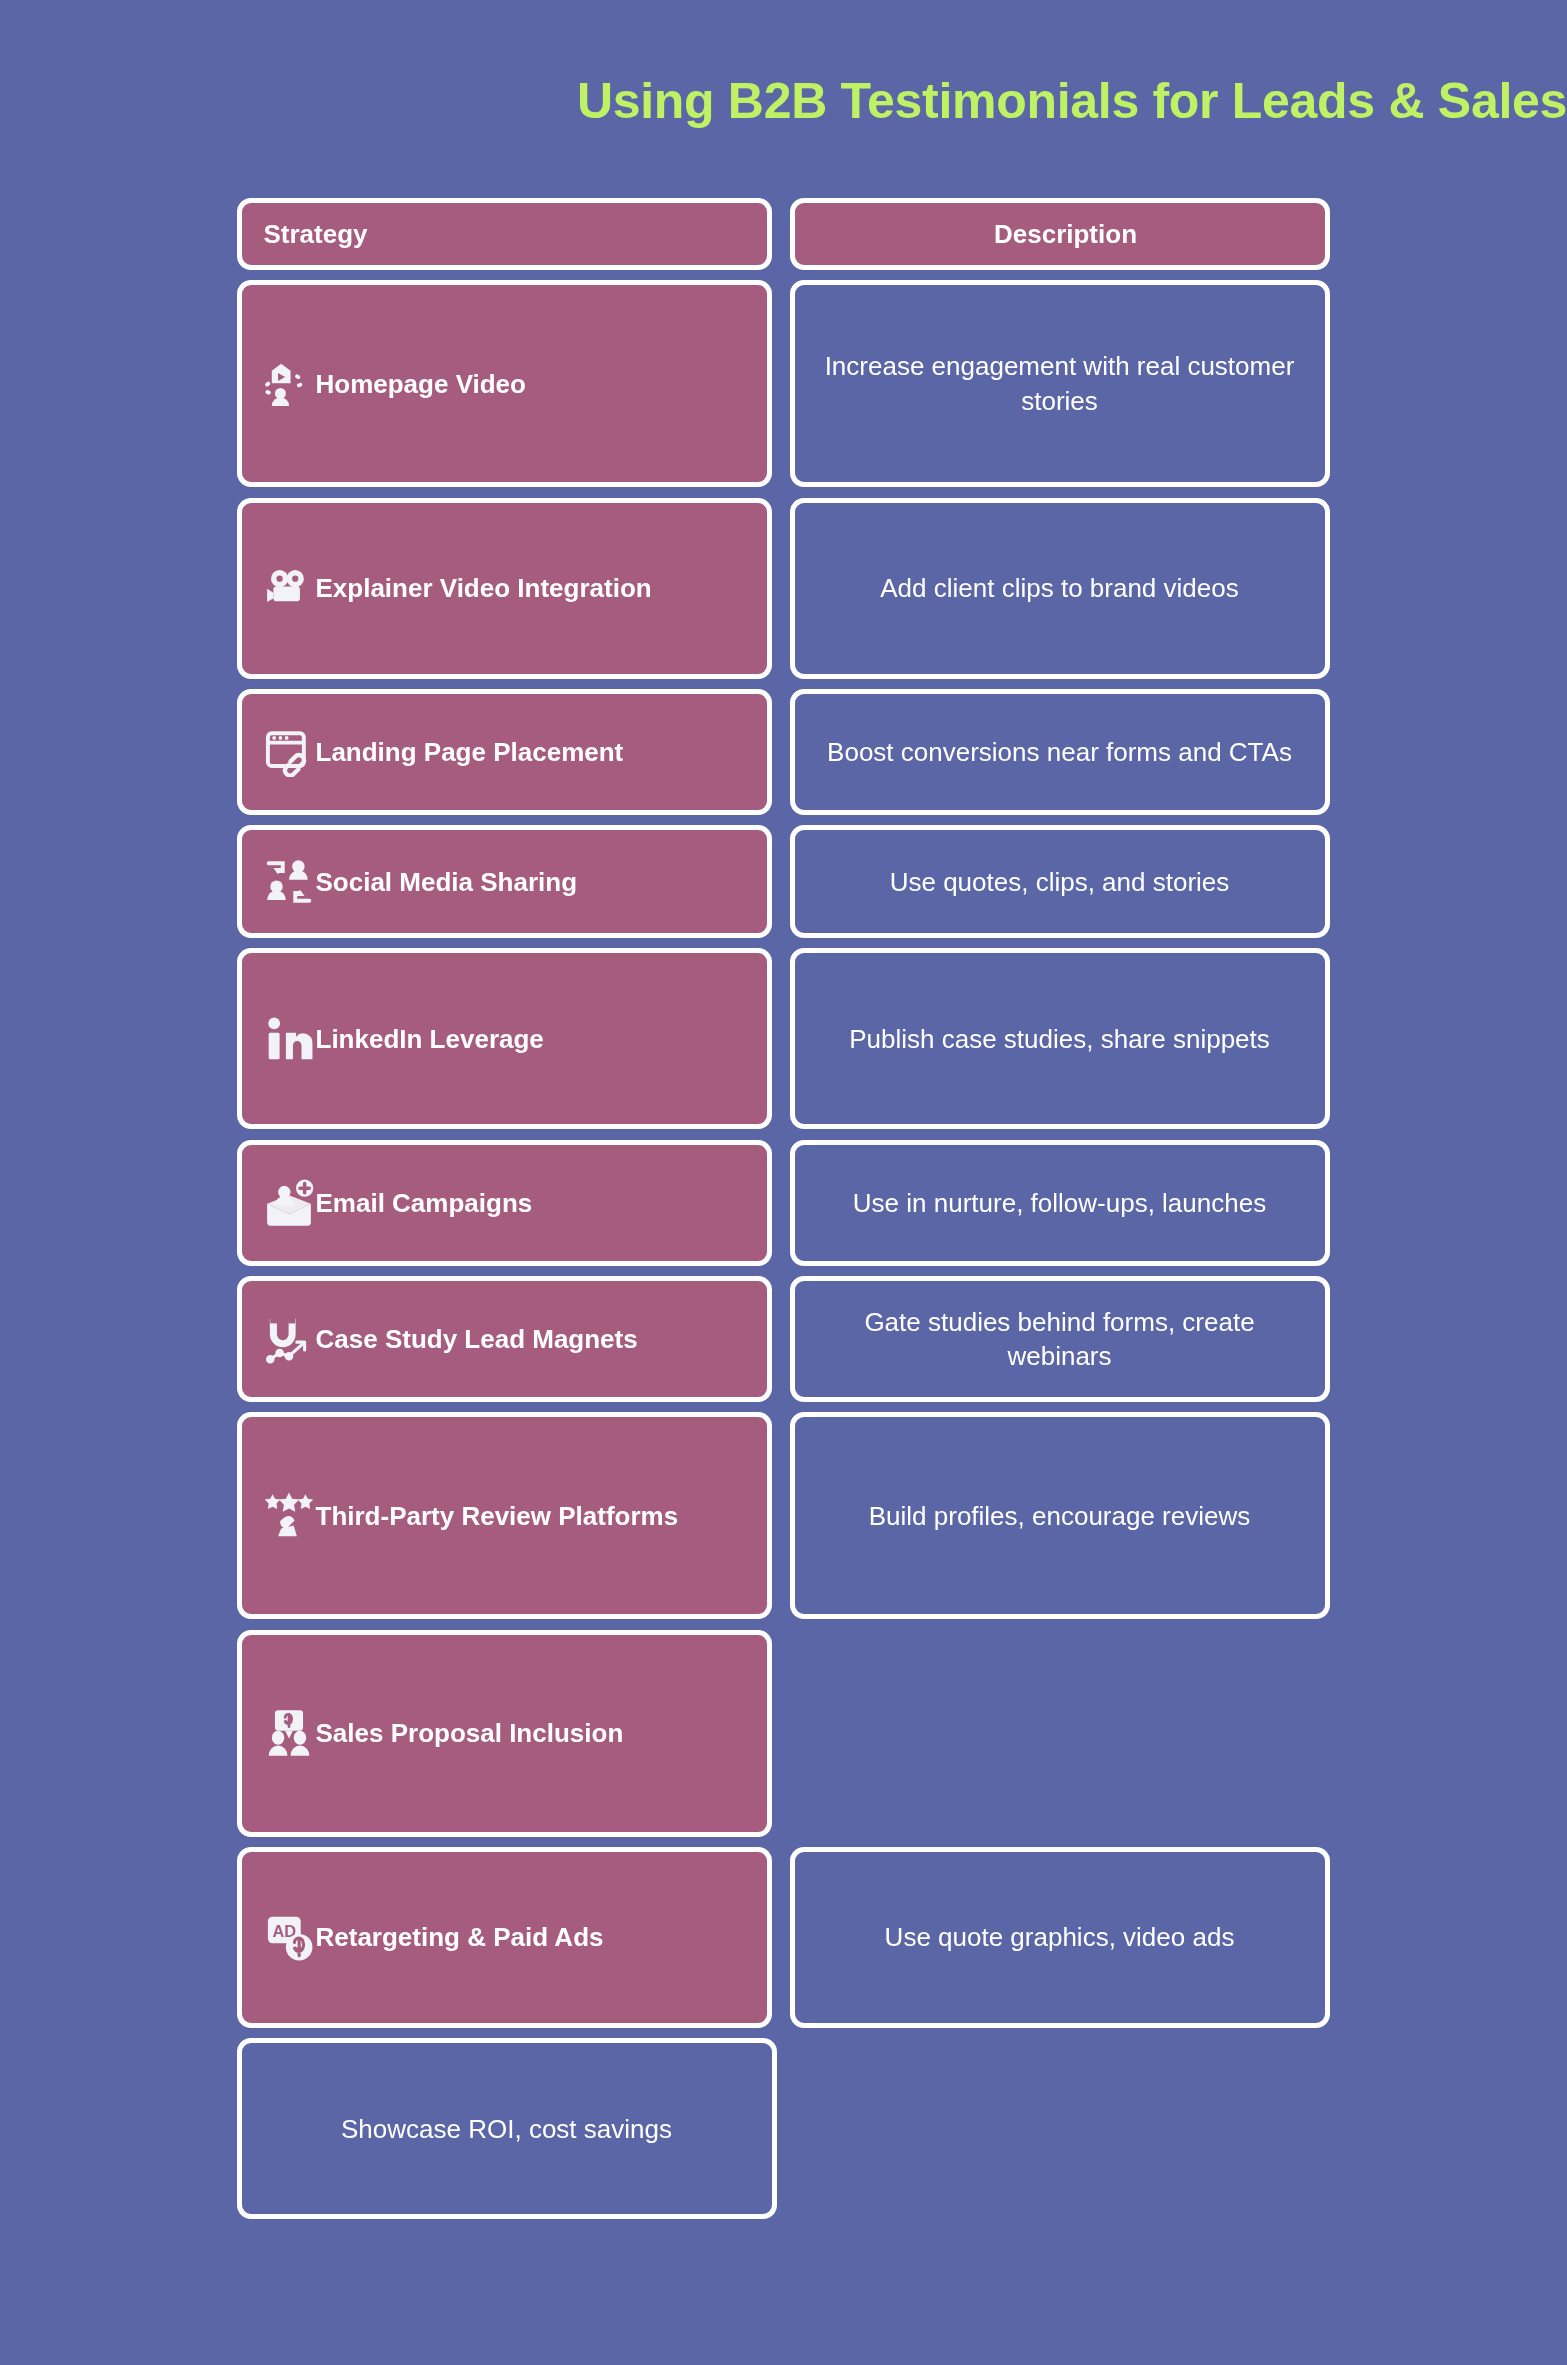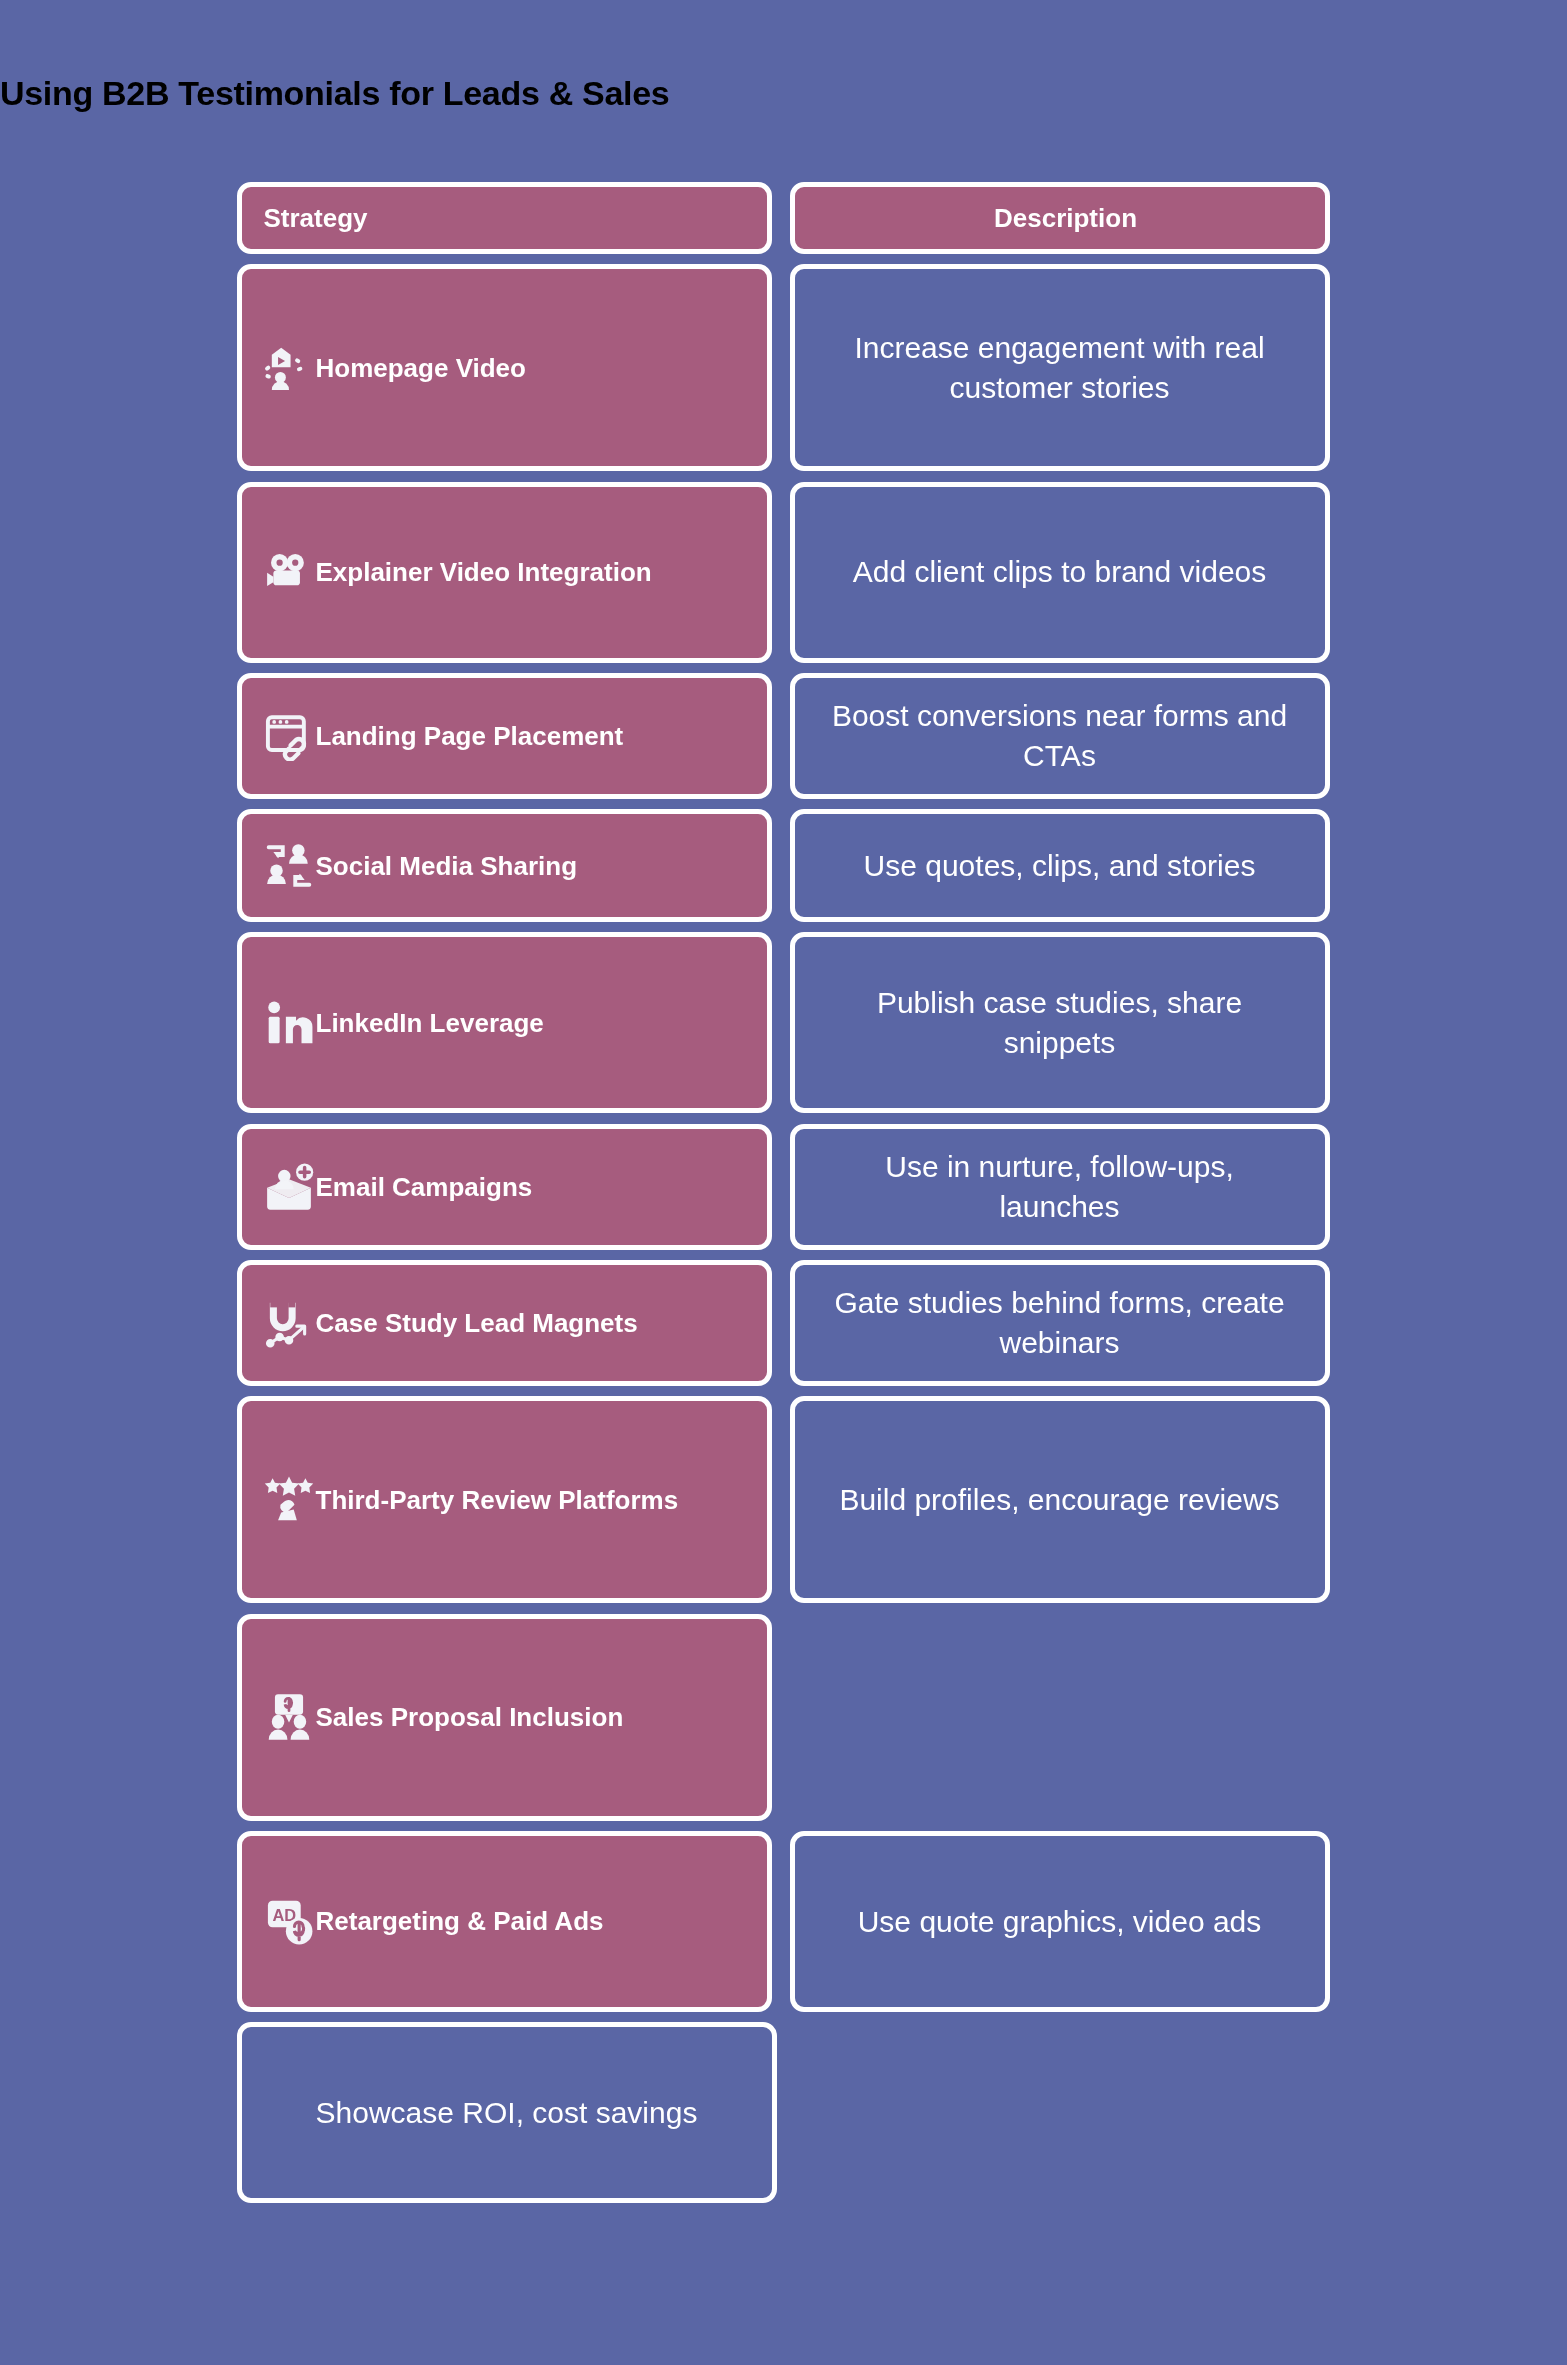--- a/index.html
+++ b/index.html
@@ -15,23 +15,23 @@
   }
 
   .page {
     width: 1567px;
     height: 2366px;
     position: relative;
     box-sizing: border-box;
   }
 
   .title {
-    text-align: left;
-    color: #000000;
-    font-size: 34px;
+    text-align: right;
+    color: #bef264;
+    font-size: 50px;
     font-weight: bold;
     letter-spacing: -0.3px;
     padding-top: 76px;
     line-height: 1.0;
   }
 
   .table {
     width: 1094px;
     margin: 0 auto;
     margin-top: 72px;
@@ -100,21 +100,21 @@
 
   .strategy-label {
     color: #ffffff;
     font-size: 26px;
     font-weight: bold;
     line-height: 1.16;
   }
 
   .desc-text {
     color: #ffffff;
-    font-size: 30px;
+    font-size: 26px;
     font-weight: normal;
     line-height: 1.32;
   }
 
   
   .h-xl  .cell { min-height: 207px; }
   .h-lg  .cell { min-height: 181px; }
   .h-md  .cell { min-height: 126px; }
   .h-sm  .cell { min-height: 113px; }
 </style>

